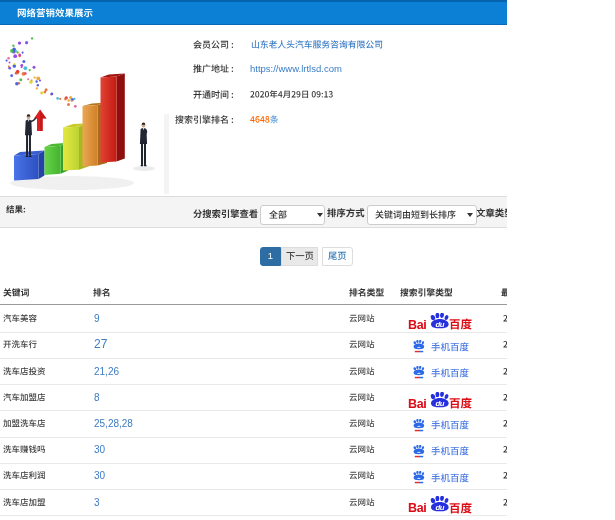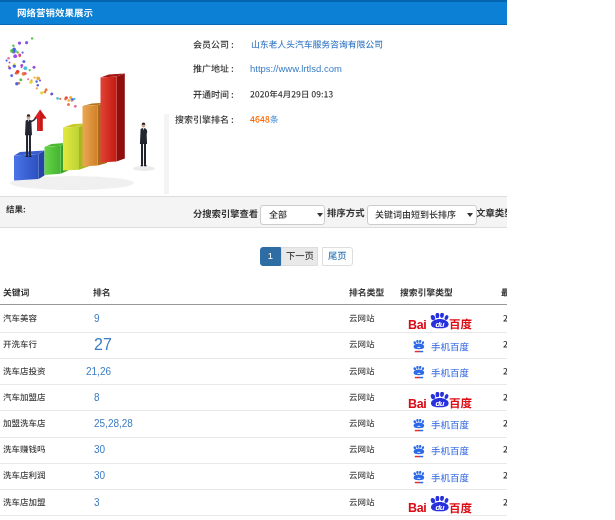--- a/index.html
+++ b/index.html
@@ -655,21 +655,21 @@
         <g transform="translate(0,8.41) scale(0.008500,-0.008500)">
           <g fill="#3d3d3d">
             <use href="#g18" x="0"></use>
             <use href="#g103" x="1000"></use>
             <use href="#g34" x="2000"></use>
             <use href="#g104" x="3000"></use>
           </g>
         </g>
       </svg>
     </div>
-    <div class="a" style="left:94.0px;top:337.3px;font-size:16px;color:#3b7cc4;font-weight:normal;line-height:15.0px;">27</div>
+    <div class="a" style="left:94.0px;top:337.3px;font-size:12px;color:#3b7cc4;font-weight:normal;line-height:15.0px;">27</div>
     <div class="a" style="left:349.0px;top:339.3px;">
       <svg class="t " width="25.5" height="11.1">
         <g transform="translate(0,8.41) scale(0.008500,-0.008500)">
           <g fill="#4a4a4a">
             <use href="#g97" x="0"></use>
             <use href="#g98" x="1000"></use>
             <use href="#g99" x="2000"></use>
           </g>
         </g>
       </svg>
@@ -730,21 +730,21 @@
           <g fill="#3d3d3d">
             <use href="#g103" x="0"></use>
             <use href="#g34" x="1000"></use>
             <use href="#g109" x="2000"></use>
             <use href="#g110" x="3000"></use>
             <use href="#g111" x="4000"></use>
           </g>
         </g>
       </svg>
     </div>
-    <div class="a" style="left:86px;top:363.5px;font-size:10.0px;color:#3b7cc4;font-weight:normal;line-height:15.0px;">21,26</div>
+    <div class="a" style="left:94.0px;top:363.5px;font-size:10.0px;color:#3b7cc4;font-weight:normal;line-height:15.0px;">21,26</div>
     <div class="a" style="left:349.0px;top:365.5px;">
       <svg class="t " width="25.5" height="11.1">
         <g transform="translate(0,8.41) scale(0.008500,-0.008500)">
           <g fill="#4a4a4a">
             <use href="#g97" x="0"></use>
             <use href="#g98" x="1000"></use>
             <use href="#g99" x="2000"></use>
           </g>
         </g>
       </svg>

